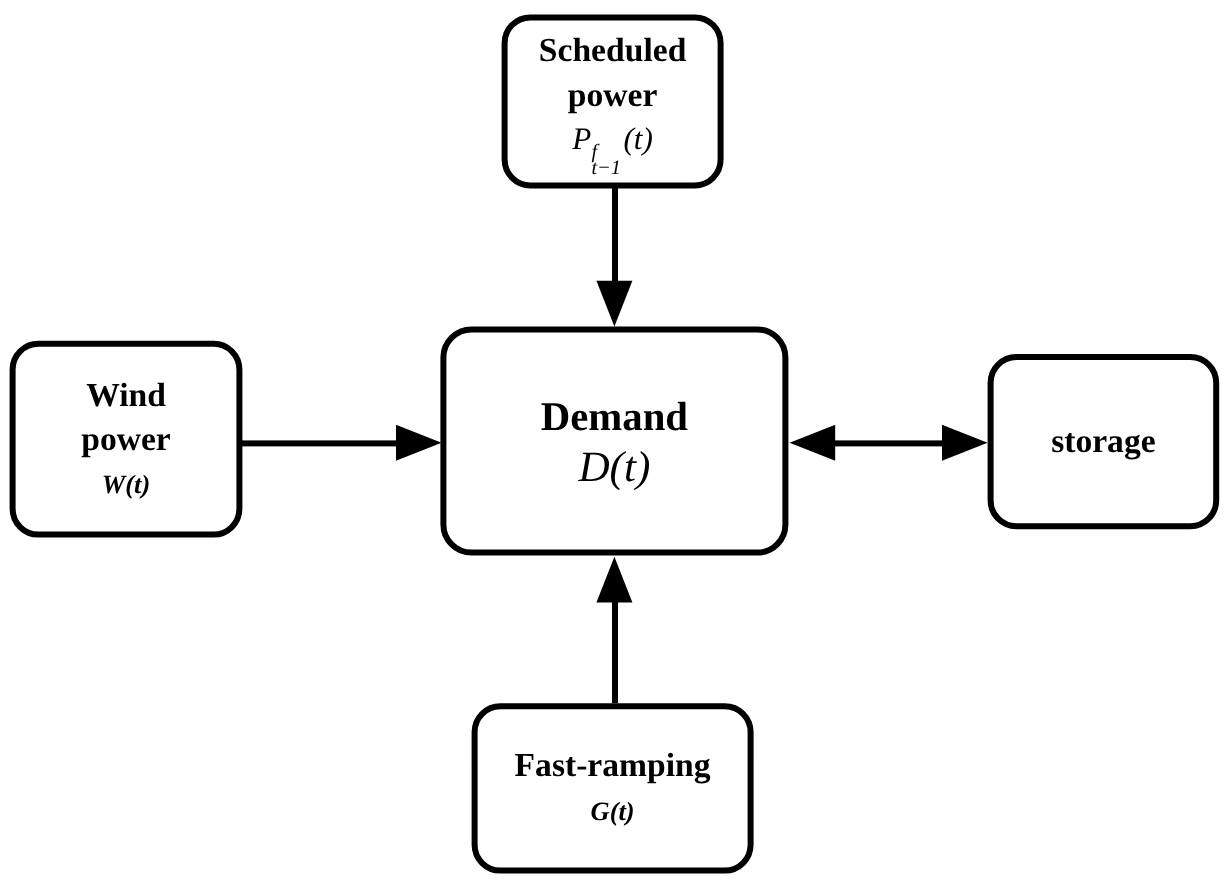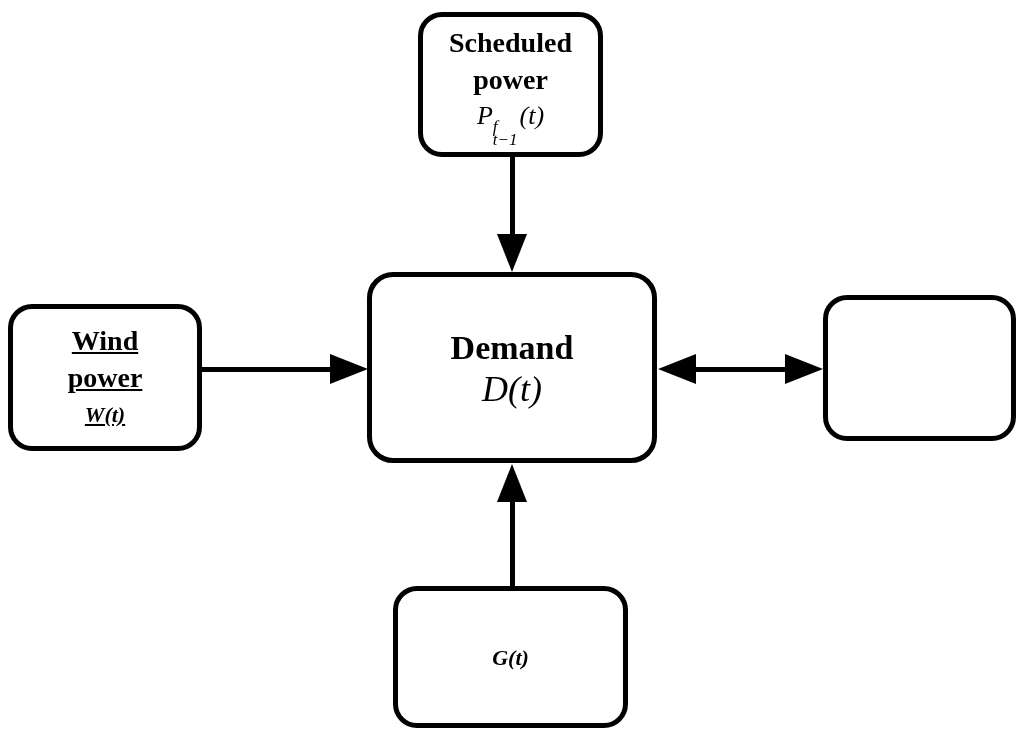--- a/index.html
+++ b/index.html
@@ -114,35 +114,37 @@
     <div class="node-label">Scheduled</div>
     <div class="node-label">power</div>
     <div class="math-formula">
       <span>P</span><span class="supsub">
           <span class="ss-sup">f</span>
           <span class="ss-sub">t−1</span>
         </span><span>(t)</span>
     </div>
   </div>
 
-  <div class="node rounded" style="left:8px; top:304px; width:194px; height:147px;text-decoration:underline;">
+  <div class="node rounded" style="left:8px; top:284px; width:194px; height:164px;">
     <div class="node-label">Wind</div>
     <div class="node-label">power</div>
     <div class="formula">W(t)</div>
   </div>
 
   <div class="node rect" style="left:367px; top:272px; width:290px; height:191px;border-radius:26px;">
     <div class="demand-label">Demand</div>
     <div class="demand-formula">D(t)</div>
   </div>
 
   <div class="node rounded" style="left:823px; top:295px; width:193px; height:146px;">
+    <div class="node-label">storage</div>
   </div>
 
   <div class="node rounded" style="left:393px; top:586px; width:235px; height:142px;">
+    <div class="node-label">Fast-ramping</div>
     <div class="formula">G(t)</div>
   </div>
 
   <div class="aline" style="left:510px; top:155px; width:5px; height:84px;"></div>
   <div class="ahead head-down" style="left:497px; top:234px;"></div>
 
   <div class="aline" style="left:200px; top:367px; width:134px; height:5px;"></div>
   <div class="ahead head-right" style="left:330px; top:354px;"></div>
 
   <div class="ahead head-left" style="left:658px; top:354px;"></div>

